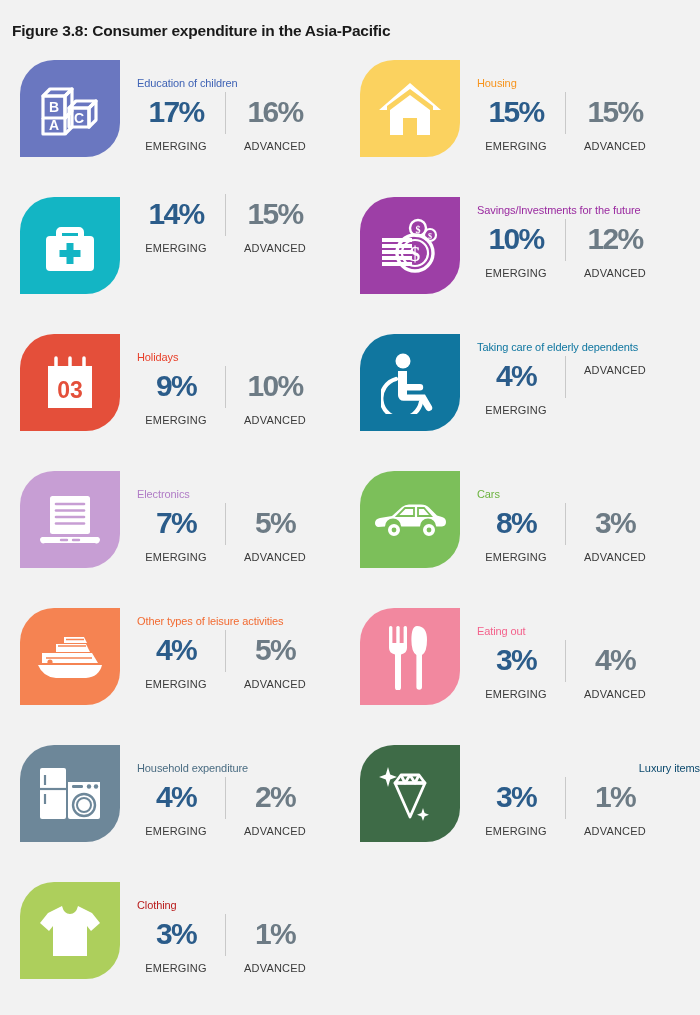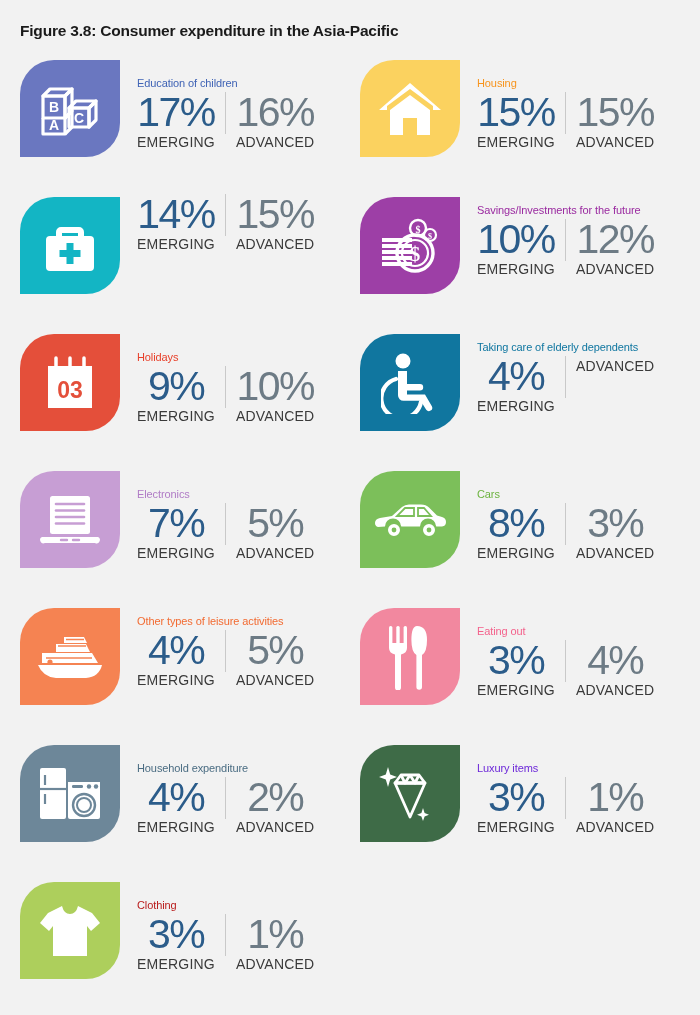--- a/index.html
+++ b/index.html
@@ -4,21 +4,21 @@
 <style>
   * { margin:0; padding:0; box-sizing:border-box; }
   html, body {
     width:700px; height:1015px;
     background:#f2f2f2;
     font-family:"Liberation Sans", sans-serif;
     overflow:hidden;
   }
   #figure-title {
     position:absolute;
-    left:20px; top:22px;
+    left:12px; top:22px;
     font-size:15.5px;
     font-weight:bold;
     color:#1a1a1a;
     letter-spacing:-0.2px;
     white-space:nowrap;
   }
   #grid {
     position:absolute;
     left:0; top:56px;
     width:700px;
@@ -57,32 +57,32 @@
   .info.two-line .cat-title { padding-top:10px; }
 
   .stats {
     position:relative;
     margin-top:1px;
     display:flex;
     align-items:flex-start;
   }
   .stat { position:relative; }
   .stat .pct {
-    font-size:41px;
-    font-weight:normal;
+    font-size:30px;
+    font-weight:bold;
     line-height:40px;
     letter-spacing:-1.6px;
     white-space:nowrap;
   }
   .stat .lbl {
-    font-size:14px;
+    font-size:11px;
     color:#3a3a3a;
     letter-spacing:0.2px;
     text-align:center;
-    margin-top:2px;
+    margin-top:8px;
     white-space:nowrap;
   }
   .stat.emerging .pct { color:#2b5c8a; }
   .stat.advanced .pct { color:#6d7b85; }
   .divider {
     width:1px;
     align-self:flex-start;
     height:42px;
     background:#c9c9c9;
     margin:0 10px;
@@ -452,21 +452,21 @@
       <path d="M23 12 L27 20 L32 12"></path>
       <path d="M32 12 L37 20 L41 12"></path>
       <path d="M17 20 L47 20"></path>
     </g>
     <path d="M10 4 L12.2 11.5 L19 14 L12.2 16.5 L10 24 L7.8 16.5 L1 14 L7.8 11.5 Z" fill="#fff"></path>
     <path d="M45 45 L46.6 50 L51 51.7 L46.6 53.4 L45 58 L43.4 53.4 L39 51.7 L43.4 50 Z" fill="#fff"></path>
   </svg>
           </span>
         </div>
         <div class="info">
-          <div class="cat-title" style="color: #6d28d9;">Luxury items</div>
+          <div class="cat-title" style="color: #0c4a6e; text-align: right;">Luxury items</div>
           <div class="stats">
             <div class="stat emerging">
               <div class="pct">3%</div>
               <div class="lbl">EMERGING</div>
             </div>
             <div class="divider"></div>
             <div class="stat advanced">
               <div class="pct">1%</div>
               <div class="lbl">ADVANCED</div>
             </div>

